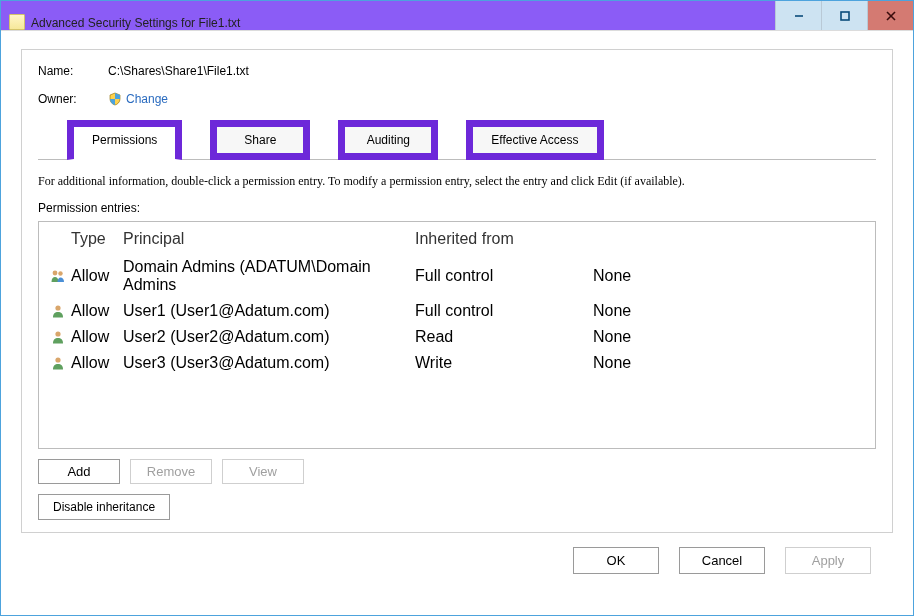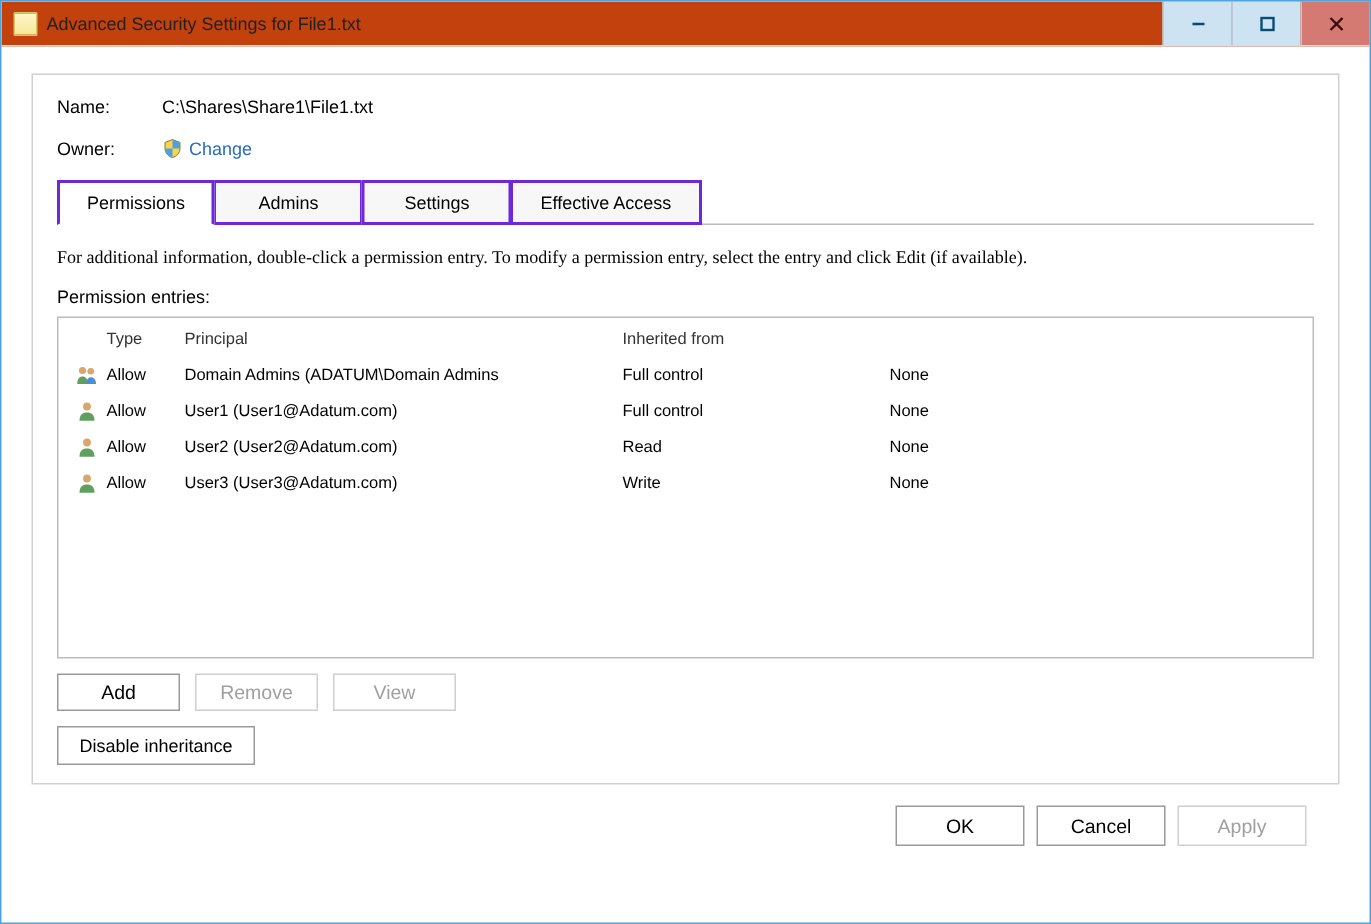--- a/index.html
+++ b/index.html
@@ -10,24 +10,24 @@
     font-size: 12px;
     background: #fff;
     color: #000;
     width: 914px;
     height: 616px;
     overflow: hidden;
     border: 1px solid #4da3dd;
   }
   .titlebar {
     height: 30px;
-    background: #c2410c;
+    background: #8b5cf6;
     border-bottom: 1px solid #dcdcdc;
     display: flex;
-    align-items: center;
+    align-items: flex-end;
   }
   .titlebar-icon {
     width: 16px;
     height: 16px;
     margin: 0 6px 0 8px;
     background: linear-gradient(to bottom, #fff6c8, #f6e89a);
     border: 1px solid #d4c46a;
     border-radius: 1px;
   }
   .titlebar-title {
@@ -62,27 +62,28 @@
   .shield {
     width: 14px; height: 14px; display: inline-block; vertical-align: middle;
     margin-right: 4px;
   }
   .change-link { color: #2a6bbf; cursor: pointer; }
   .tabs {
     display: flex;
     margin-top: 6px;
   }
   .tab {
-    border: 2px solid #6d28d9;
+    border: 7px solid #6d28d9;
     padding: 6px 18px;
     background: #fff;
     margin-right: -1px;
     cursor: default;
     min-width: 100px;
     text-align: center;
+    margin-left: 29px;
   }
   .tab.active {
     border-bottom: 1px solid #fff;
     position: relative;
     z-index: 2;
   }
   .tab.inactive {
     background: #f7f7f7;
   }
   .tabstrip-underline {
@@ -95,21 +96,21 @@
   .listbox {
     border: 1px solid #bcbcbc;
     height: 228px;
     overflow: auto;
     background: #fff;
   }
   .list-header, .list-row {
     display: flex;
     align-items: center;
     padding: 4px 6px;
-    font-size: 11px;
+    font-size: 16px;
   }
   .list-header {
     color: #333;
     border-bottom: 0;
     padding-top: 8px;
     padding-bottom: 6px;
   }
   .col-icon { width: 26px; display: flex; justify-content: center; }
   .col-type { width: 52px; }
   .col-principal { width: 292px; }
@@ -134,21 +135,21 @@
   }
   .disable-inh {
     margin-top: 10px;
     display: inline-block;
     border: 1px solid #9a9a9a;
     padding: 5px 14px;
   }
   .footer {
     display: flex;
     justify-content: flex-end;
-    gap: 8px;
+    gap: 20px;
     padding: 14px 22px 0 0;
   }
   .footer .btn { min-width: 86px; padding: 5px 0; }
 </style>
 </head>
 <body>
 
 <div class="titlebar">
   <div class="titlebar-icon"></div>
   <div class="titlebar-title">Advanced Security Settings for File1.txt</div>
@@ -187,22 +188,22 @@
           <path d="M7 1 L12 3 V7 C12 10 9.5 12.5 7 13 C4.5 12.5 2 10 2 7 V3 Z" fill="#ffd24d" stroke="#8a6a00" stroke-width="0.6"></path>
           <path d="M7 1 L12 3 V7 H7 Z" fill="#4aa3e0"></path>
           <path d="M7 7 H2 V7 C2 10 4.5 12.5 7 13 Z" fill="#4aa3e0"></path>
         </svg>
       </span>
       <span class="change-link">Change</span>
     </div>
 
     <div class="tabs">
       <div class="tab active">Permissions</div>
-      <div class="tab inactive">Admins</div>
-      <div class="tab inactive">Settings</div>
+      <div class="tab inactive">Share</div>
+      <div class="tab inactive">Auditing</div>
       <div class="tab inactive">Effective Access</div>
     </div>
     <div class="tabstrip-underline"></div>
 
     <div class="hint">For additional information, double-click a permission entry. To modify a permission entry, select the entry and click Edit (if available).</div>
     <div class="entries-label">Permission entries:</div>
 
     <div class="listbox">
       <div class="list-header">
         <div class="col-icon"></div>

